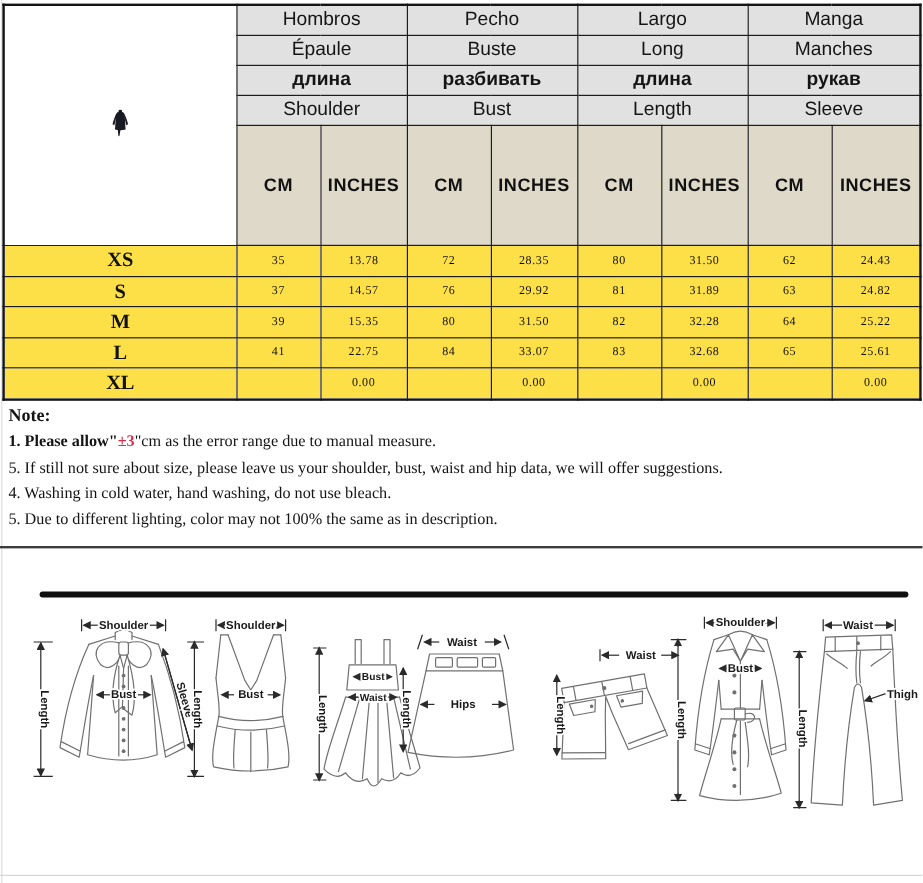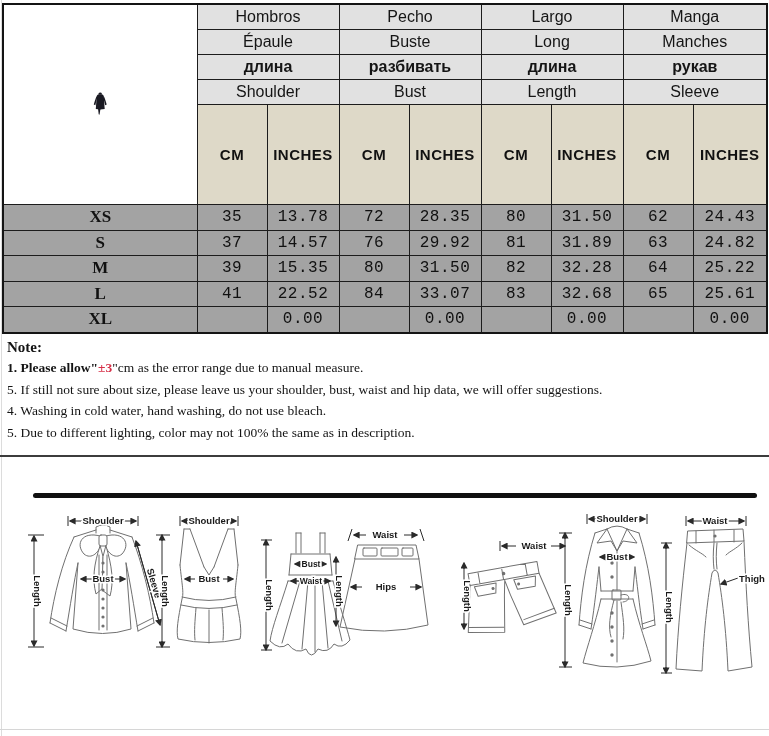--- a/index.html
+++ b/index.html
@@ -9,23 +9,23 @@
   .edge-bottom{position:absolute;left:0;top:729px;width:769px;height:1px;background:#d6d6d6;}
 
   
   table.size-table{position:absolute;left:2px;top:3px;width:764px;border-collapse:collapse;
         table-layout:fixed;border:2px solid #141414;}
   table.size-table td{border:1px solid #1c1c1c;text-align:center;vertical-align:middle;
         padding:0;overflow:hidden;}
   tr.lang td{background:#e1e1e1;height:24px;font-size:16px;color:#151515;}
   tr.lang-bold td{font-weight:bold;}
   tr.units td{background:#ded9c8;height:99px;font-weight:bold;font-size:15px;letter-spacing:.5px;}
-  tr.data td{background:#a3a3a3;height:24.5px;}
+  tr.data td{background:#fde047;height:24.5px;}
   td.size{font-family:"Liberation Serif",serif;font-weight:bold;font-size:17px;}
-  td.val{font-family:Liberation Mono, monospace;font-size:16px;letter-spacing:.5px;}
+  td.val{font-family:Liberation Serif, serif;font-size:10px;letter-spacing:.5px;}
   table.size-table td.img-cell{background:#fff;position:relative;}
 
   
   .notes{position:absolute;left:7px;top:337px;width:756px;font-family:Liberation Serif, serif;}
   .notes .nh{font-weight:bold;font-size:15px;line-height:20px;margin:0;}
   .notes p{margin:0;font-size:13.5px;line-height:21.5px;color:#141414;}
   .n-bold{font-weight:bold;}
   .n-red{color:#d63048;}
 
   
@@ -136,21 +136,21 @@
         <td class="val">80</td>
         <td class="val">31.50</td>
         <td class="val">82</td>
         <td class="val">32.28</td>
         <td class="val">64</td>
         <td class="val">25.22</td>
       </tr>
       <tr class="data">
         <td class="size">L</td>
         <td class="val">41</td>
-        <td class="val">22.52</td>
+        <td class="val">22.75</td>
         <td class="val">84</td>
         <td class="val">33.07</td>
         <td class="val">83</td>
         <td class="val">32.68</td>
         <td class="val">65</td>
         <td class="val">25.61</td>
       </tr>
       <tr class="data">
         <td class="size">XL</td>
         <td class="val"></td>

